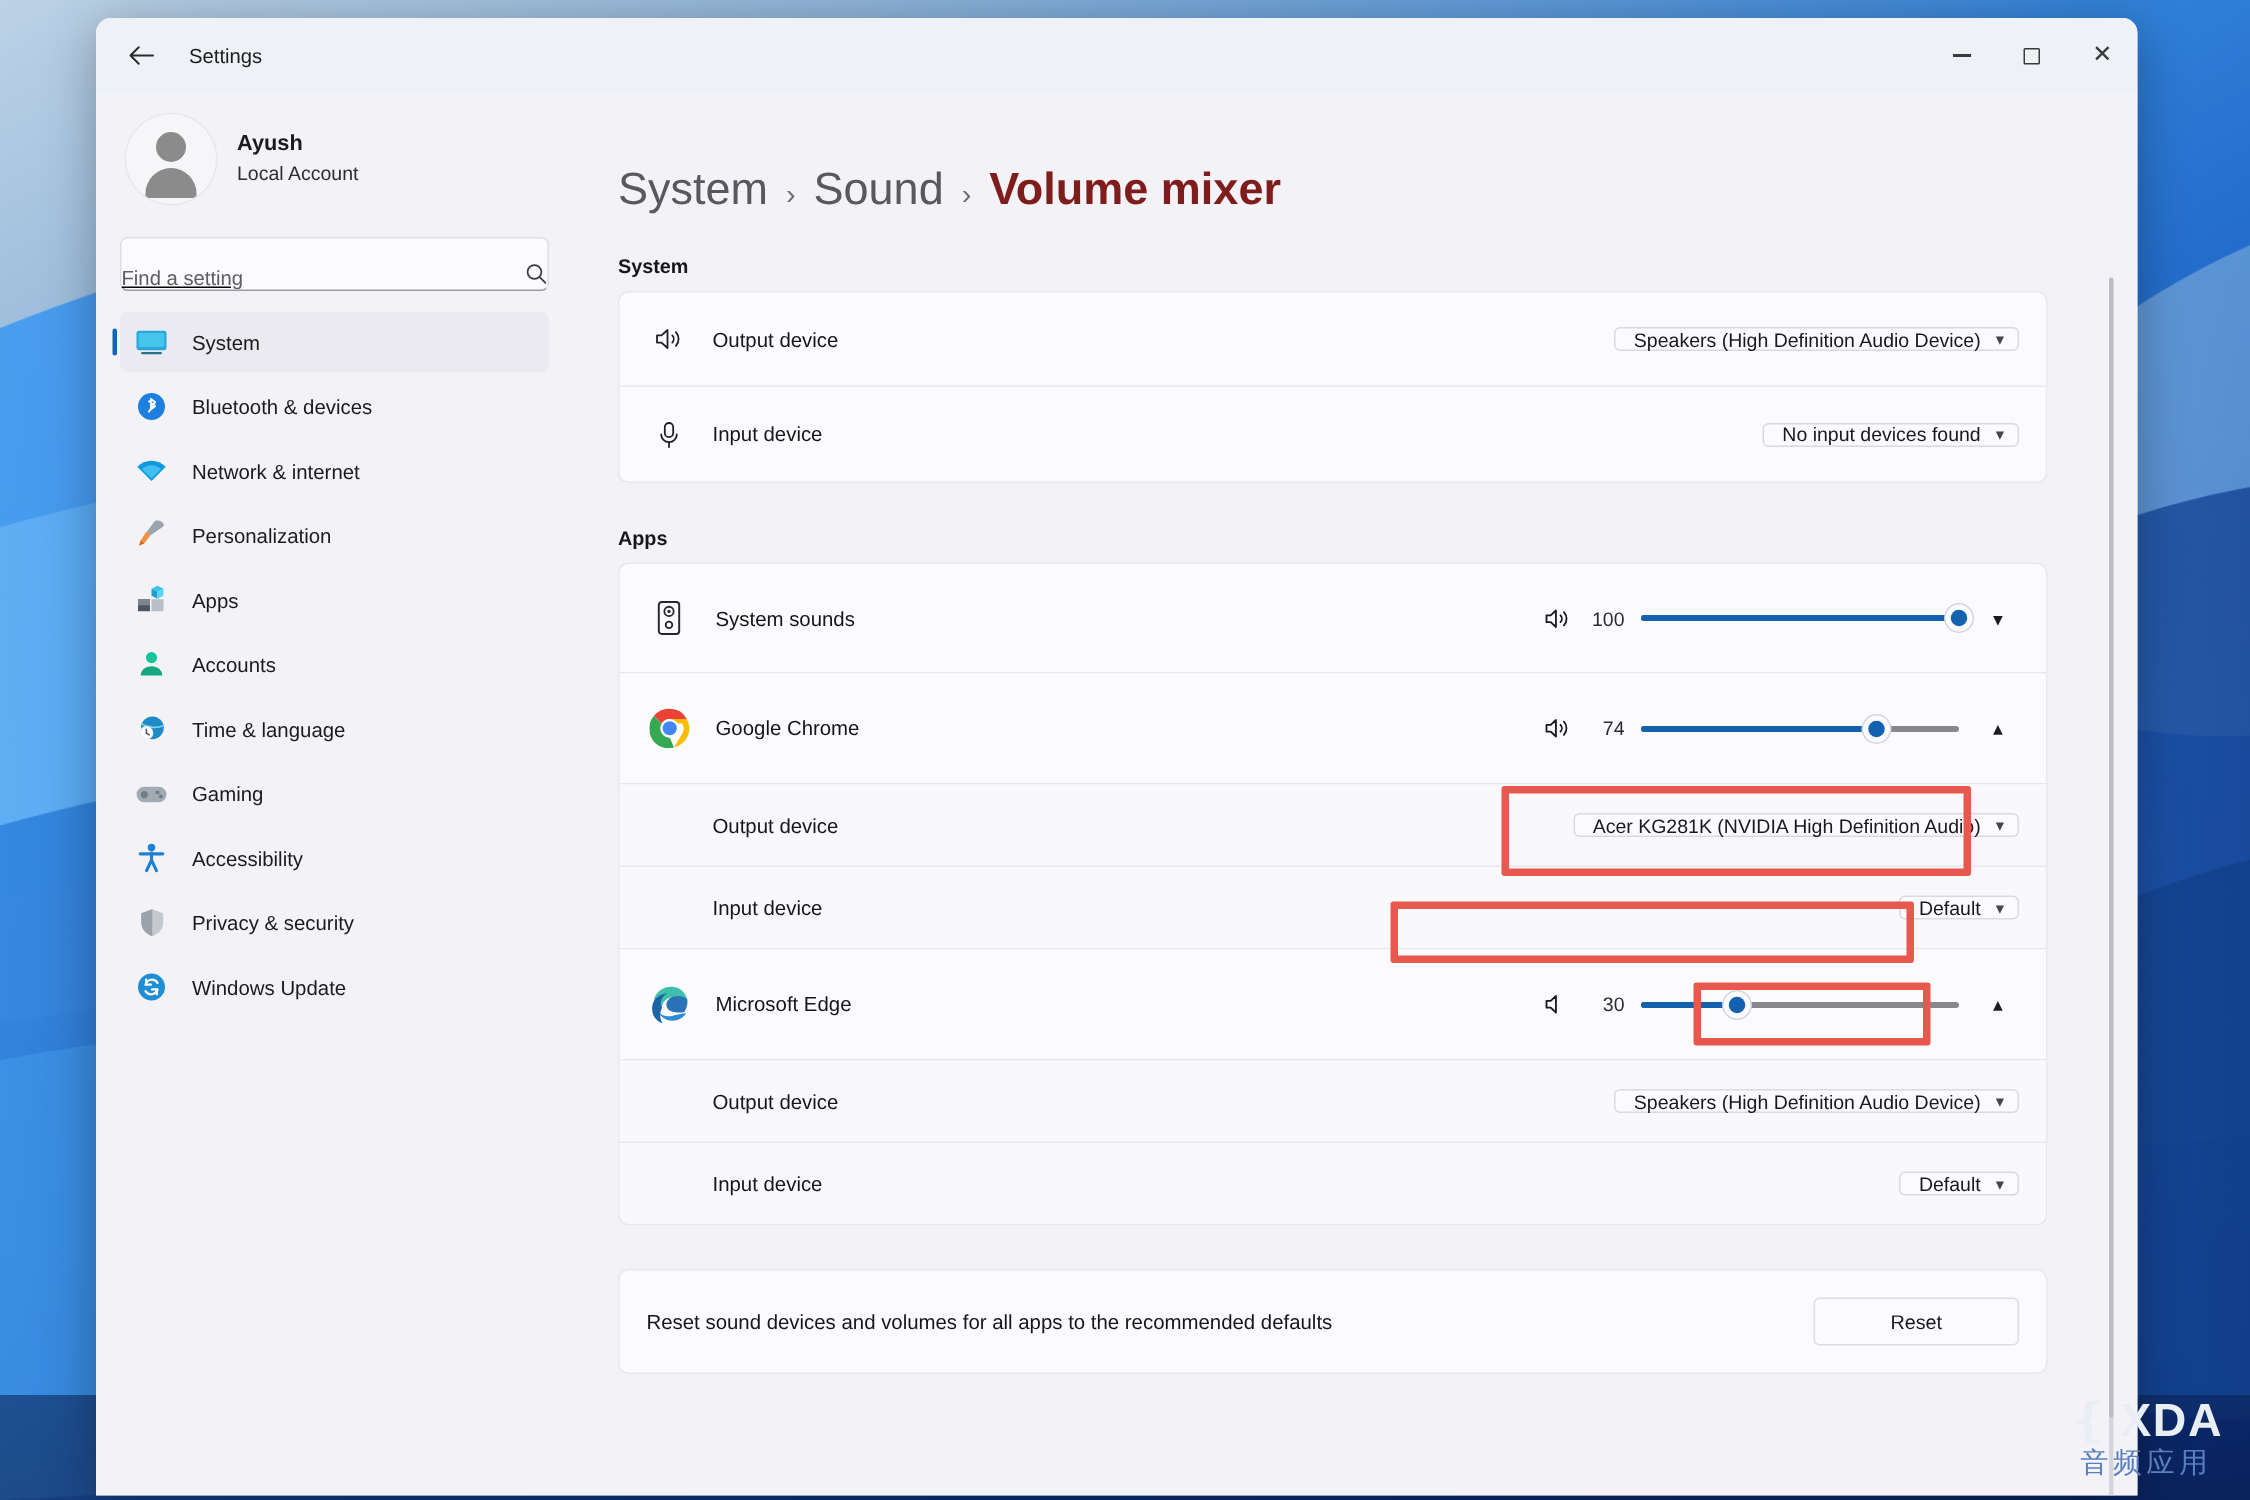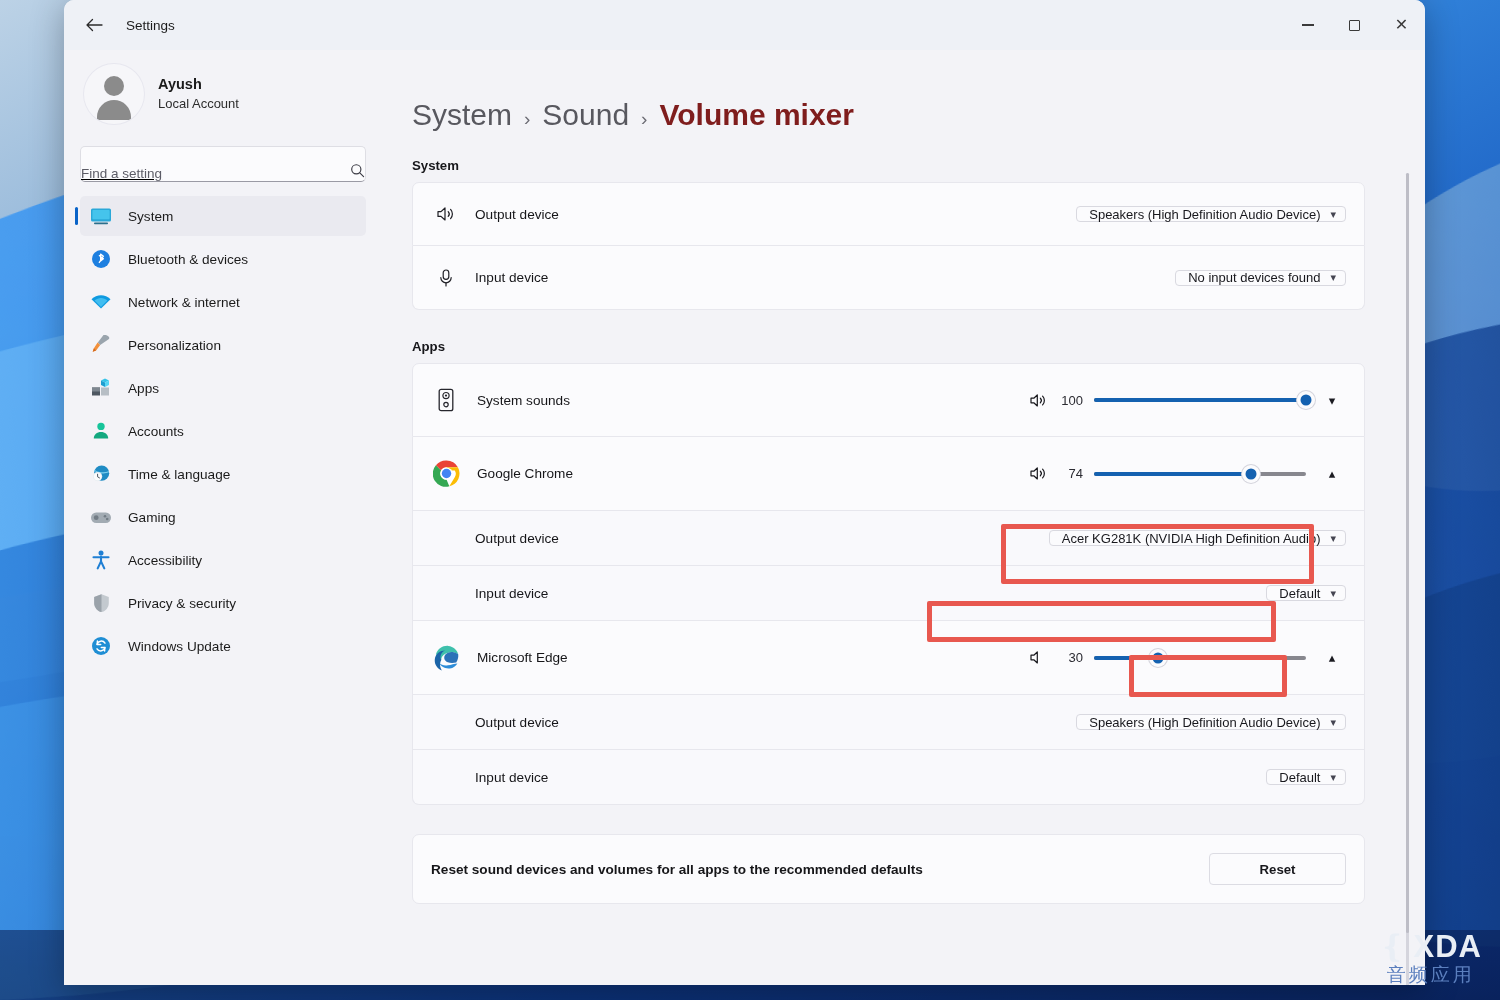--- a/index.html
+++ b/index.html
@@ -35,21 +35,21 @@
   .r6 { left:1230px; top:560px; width:700px; height:380px;
         background: linear-gradient(100deg,#1b57b4,#071c47); transform: rotate(-10deg); }
   .r7 { left:1290px; top:140px; width:600px; height:330px;
         background: linear-gradient(100deg,#9dc3e4,#4a8ccd); transform: rotate(-20deg); opacity:.6; }
   .r8 { left:0px; top:930px; width:1500px; height:200px;
         background: linear-gradient(180deg,#0a1f52,#040d26); border-radius:0; opacity:.55; }
 
   
   #window {
     position: absolute;
-    left: 64px; top: 0px;
+    left: 64px; top: 12px;
     width: 1361px; height: 985px;
     background: #f3f3f7;
     border-radius: 10px 10px 0 0;
     box-shadow: 0 6px 34px rgba(0,0,0,.30);
     overflow: hidden;
     display: flex;
     flex-direction: column;
   }
 
   
@@ -178,21 +178,21 @@
     background: #fbfbfd;
     border: 1px solid #e7e7ed;
     min-height: 64px;
     display: flex; align-items: center;
     padding: 0 18px;
     position: relative;
   }
   .card-group .row + .row { border-top: none; }
   .card-group .row:first-child { border-radius: 7px 7px 0 0; }
   .card-group .row:last-child  { border-radius: 0 0 7px 7px; }
-  .card-group .row.only        { border-radius: 7px; font-weight: bold; }
+  .card-group .row.only        { border-radius: 7px; }
   .row.sub { background: #f9f9fc; padding-left: 18px; }
 
   .row-ico {
     width: 30px; flex: 0 0 30px; margin-right: 14px;
     display: flex; align-items: center; justify-content: center;
     color: #1e1e24;
   }
   .row-ico.app { margin-right: 16px; }
   .row-label { font-size: 13.6px; color: #161619; }
   .row-label.indent { margin-left: 44px; }

